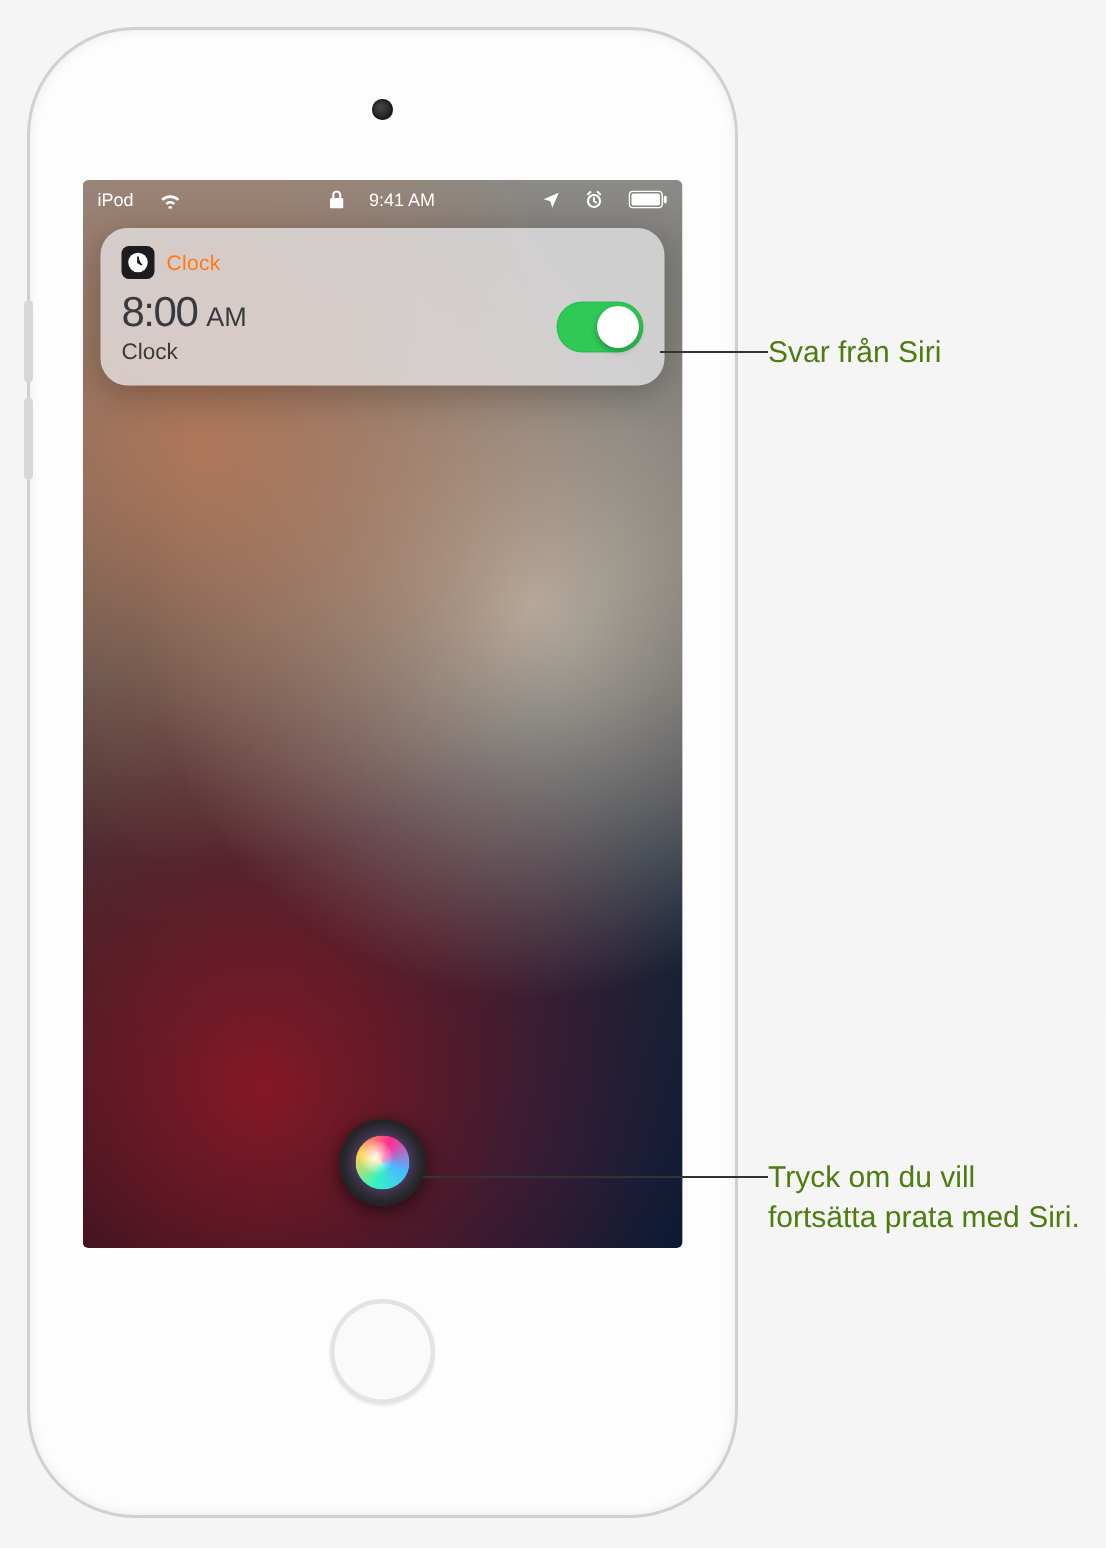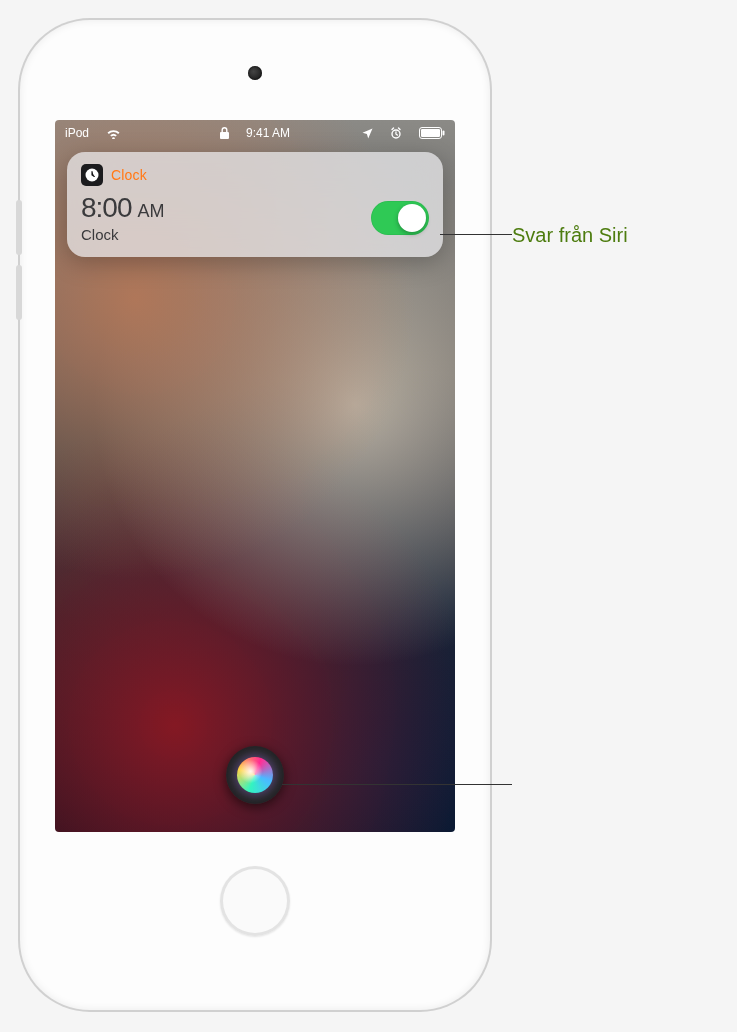--- a/index.html
+++ b/index.html
@@ -214,13 +214,14 @@
   <div class="home-button"></div>
 </div>
 
 <div class="callout callout-1">
   <div class="line"></div>
   <span>Svar från Siri</span>
 </div>
 
 <div class="callout callout-2">
   <div class="line1"></div>
+  <span>Tryck om du vill fortsätta prata med Siri.</span>
 </div>
 
 </body></html>

